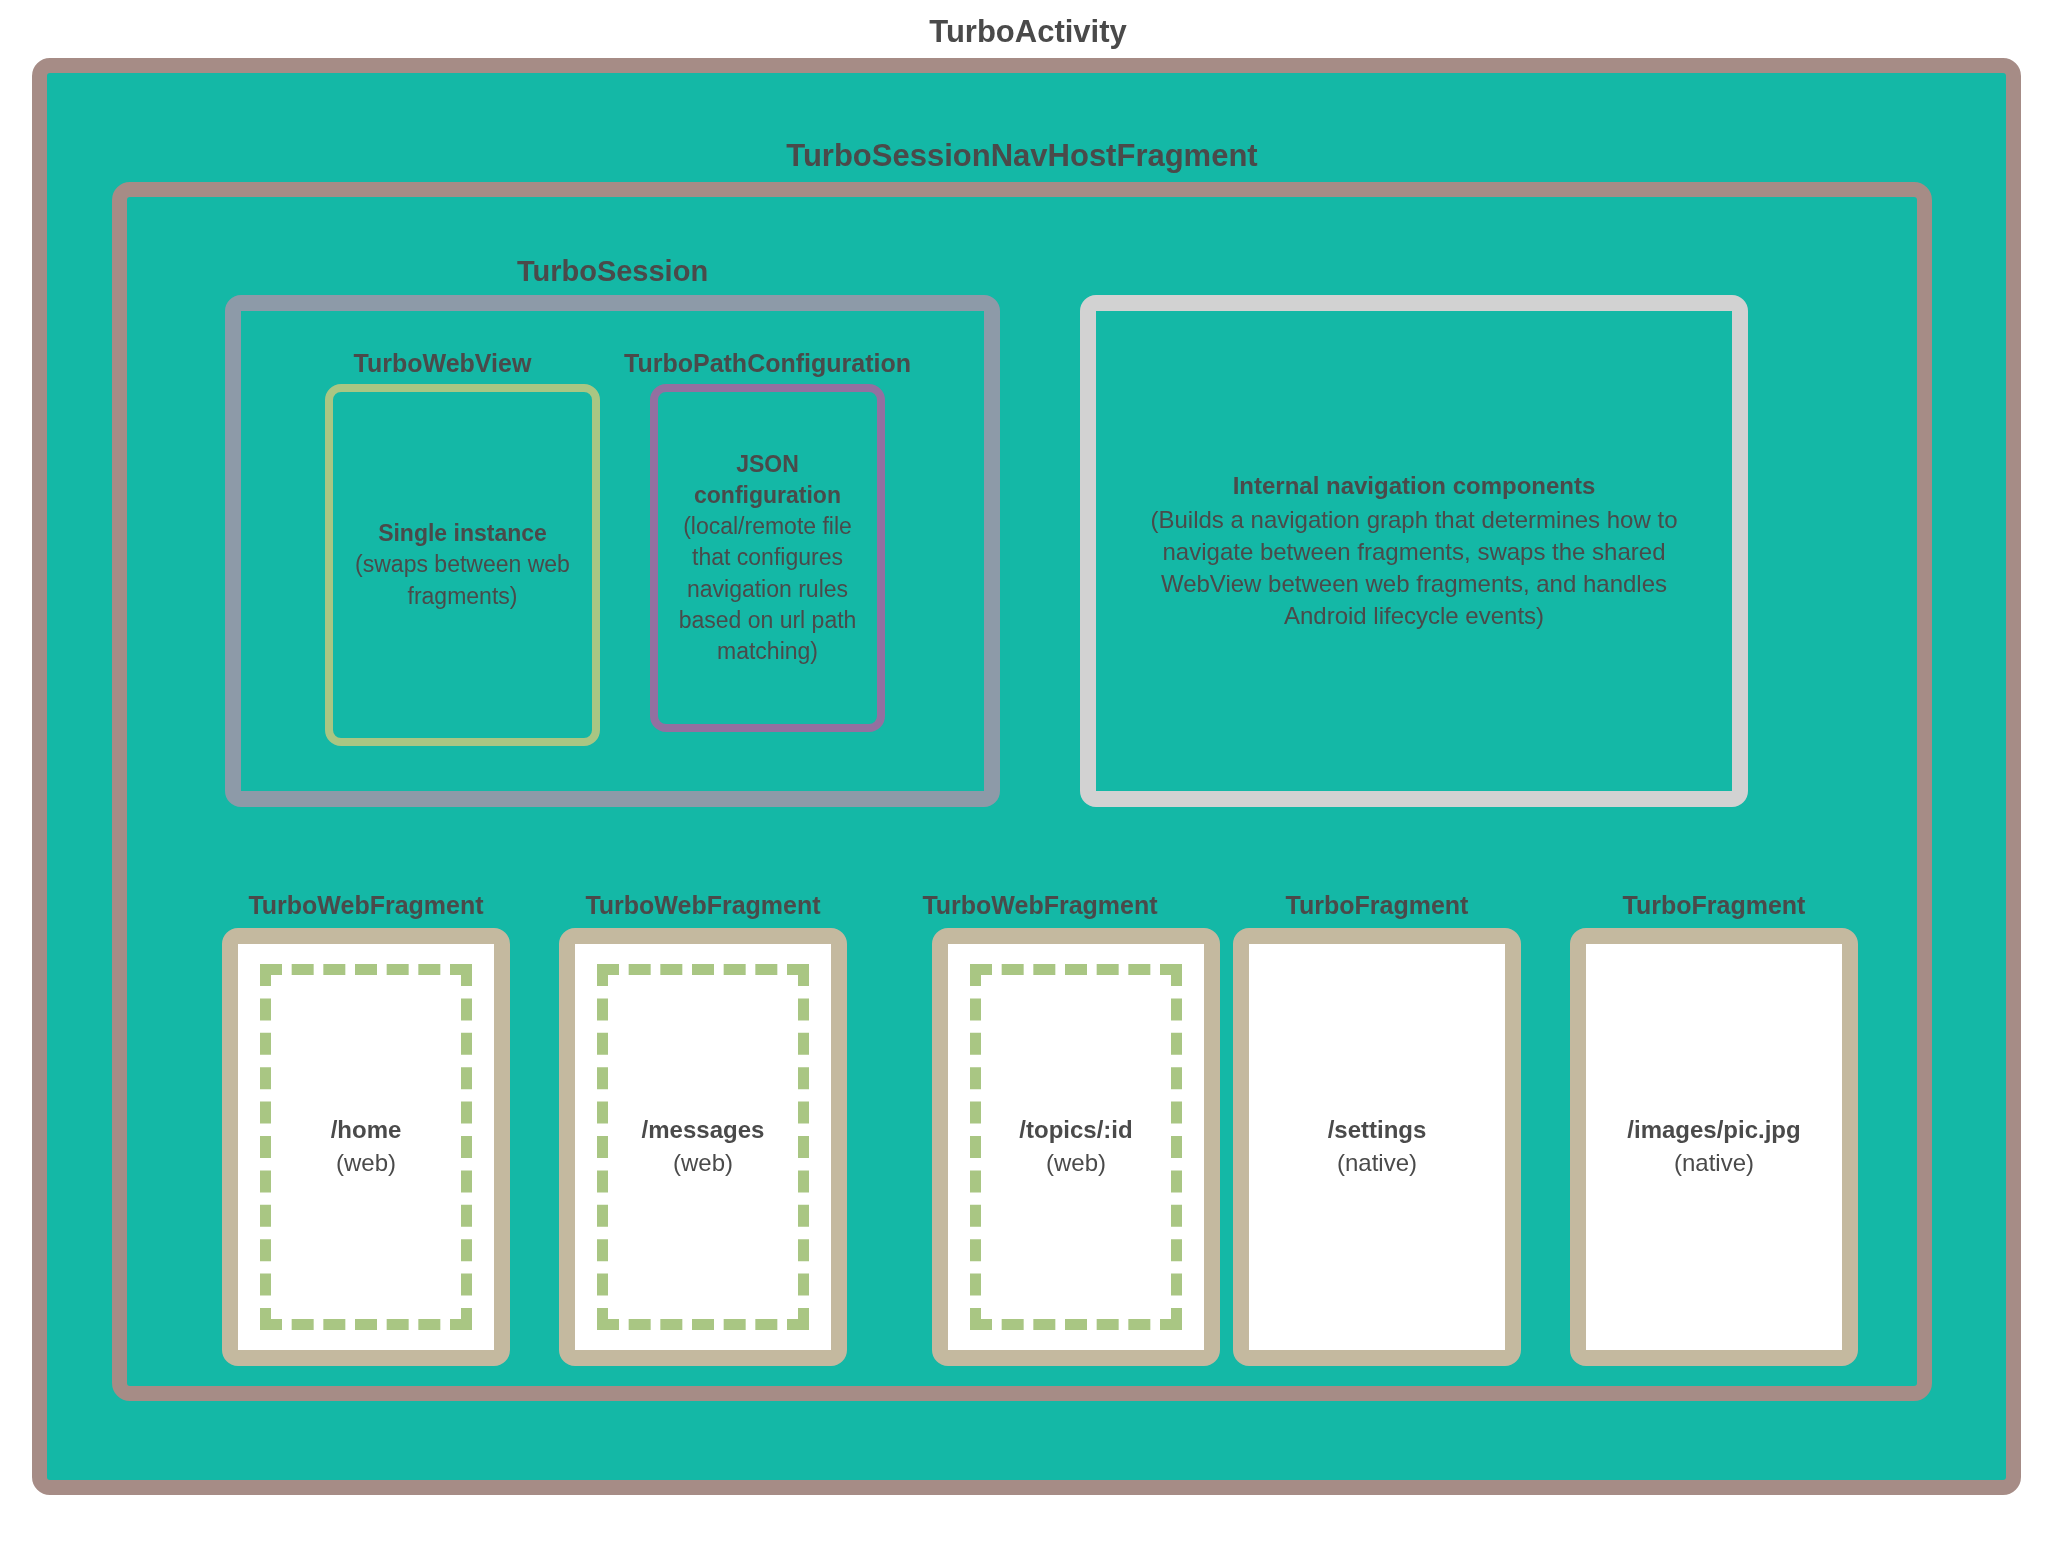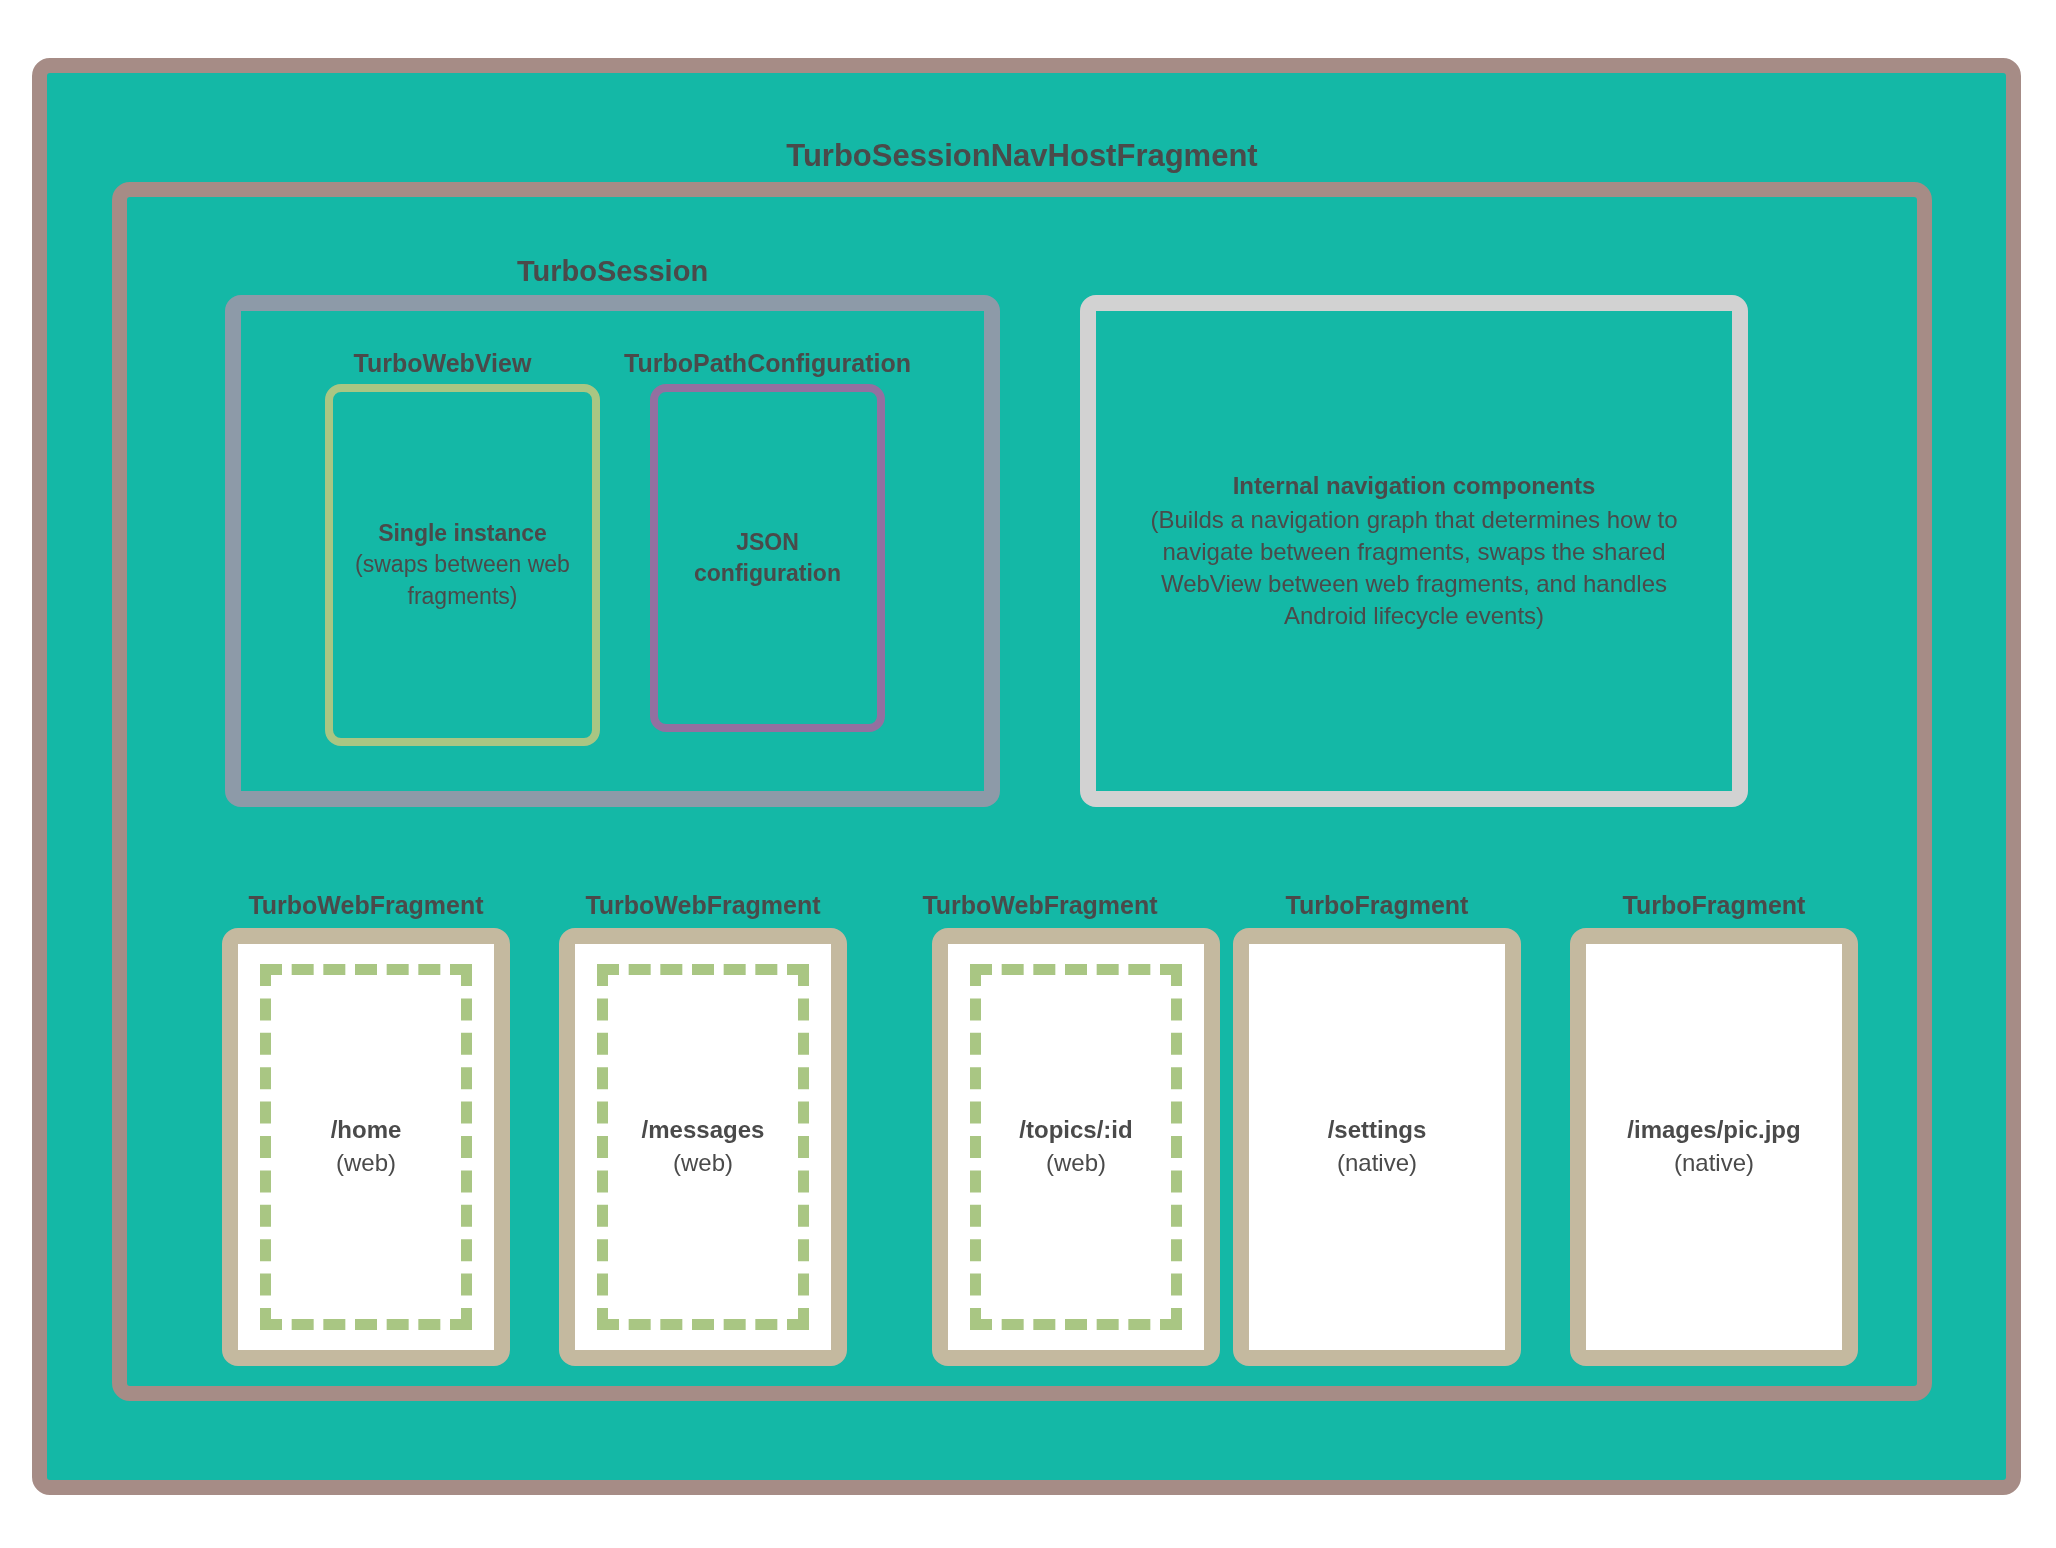--- a/index.html
+++ b/index.html
@@ -156,20 +156,21 @@
     line-height: 1.36;
     z-index: 2;
   }
   .frag-label .hdr { font-weight: bold; display: block; }
 </style>
 </head>
 <body>
 
 <div class="canvas">
 
+  <div class="caption" id="activity-title">TurboActivity</div>
   <div class="box" id="activity-box"></div>
 
   <div class="caption" id="navhost-title">TurboSessionNavHostFragment</div>
   <div class="box" id="navhost-box"></div>
 
   <div class="caption" id="session-title">TurboSession</div>
   <div class="box" id="session-box"></div>
 
   <div class="caption" id="webview-title">TurboWebView</div>
   <div class="box" id="webview-box">
@@ -177,20 +178,21 @@
       <span class="hdr">Single instance</span>
       <span>(swaps between web fragments)</span>
     </div>
   </div>
 
   <div class="caption" id="pathconfig-title">TurboPathConfiguration</div>
   <div class="box" id="pathconfig-box">
     <div class="inner-text">
       <span class="hdr">JSON</span>
       <span class="hdr">configuration</span>
+      <span>(local/remote file that configures navigation rules based on url path matching)</span>
     </div>
   </div>
 
   <div class="box" id="navcomp-box">
     <div class="navcomp-text">
       <span class="hdr">Internal navigation components</span>
       <span>(Builds a navigation graph that determines how to navigate between fragments, swaps the shared WebView between web fragments, and handles Android lifecycle events)</span>
     </div>
   </div>
 

